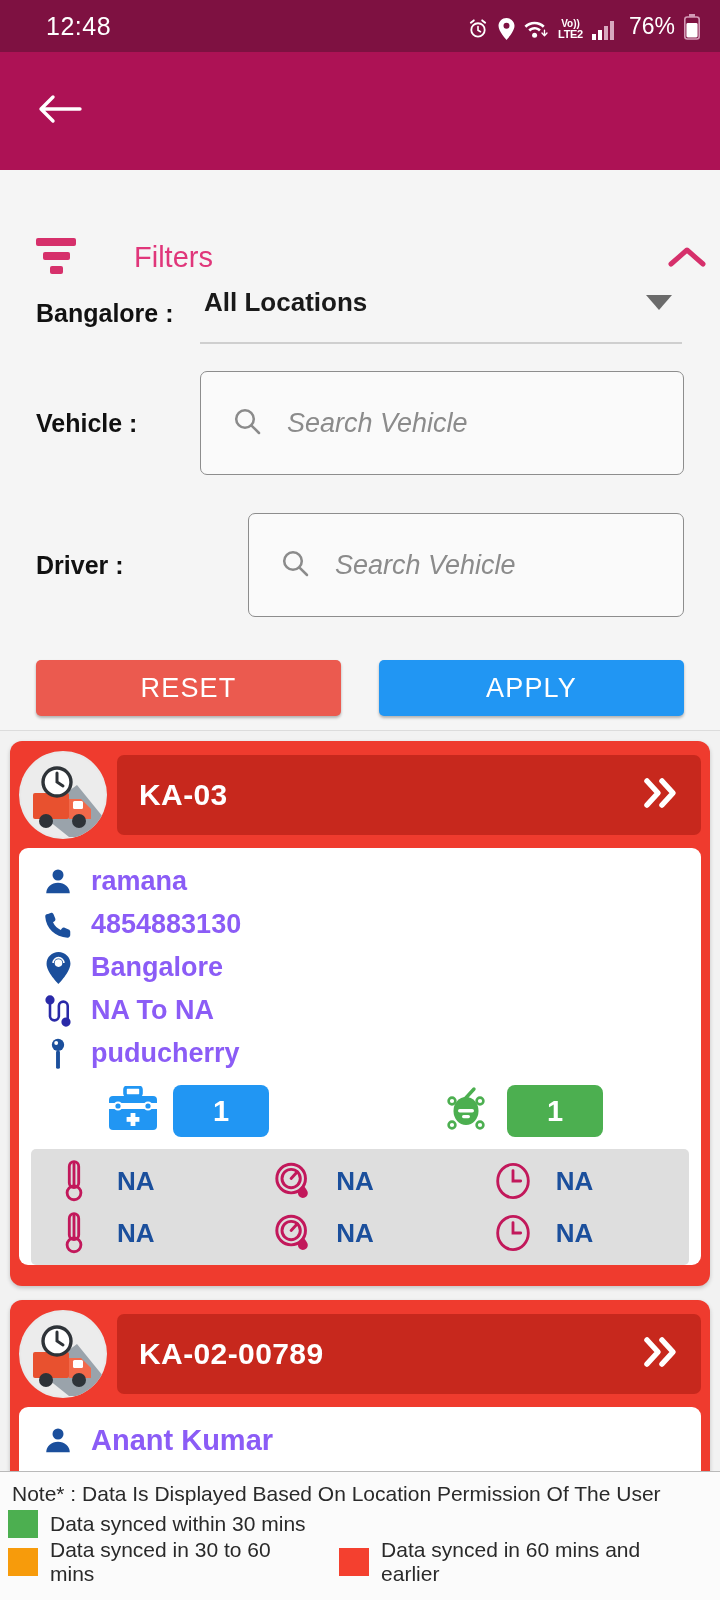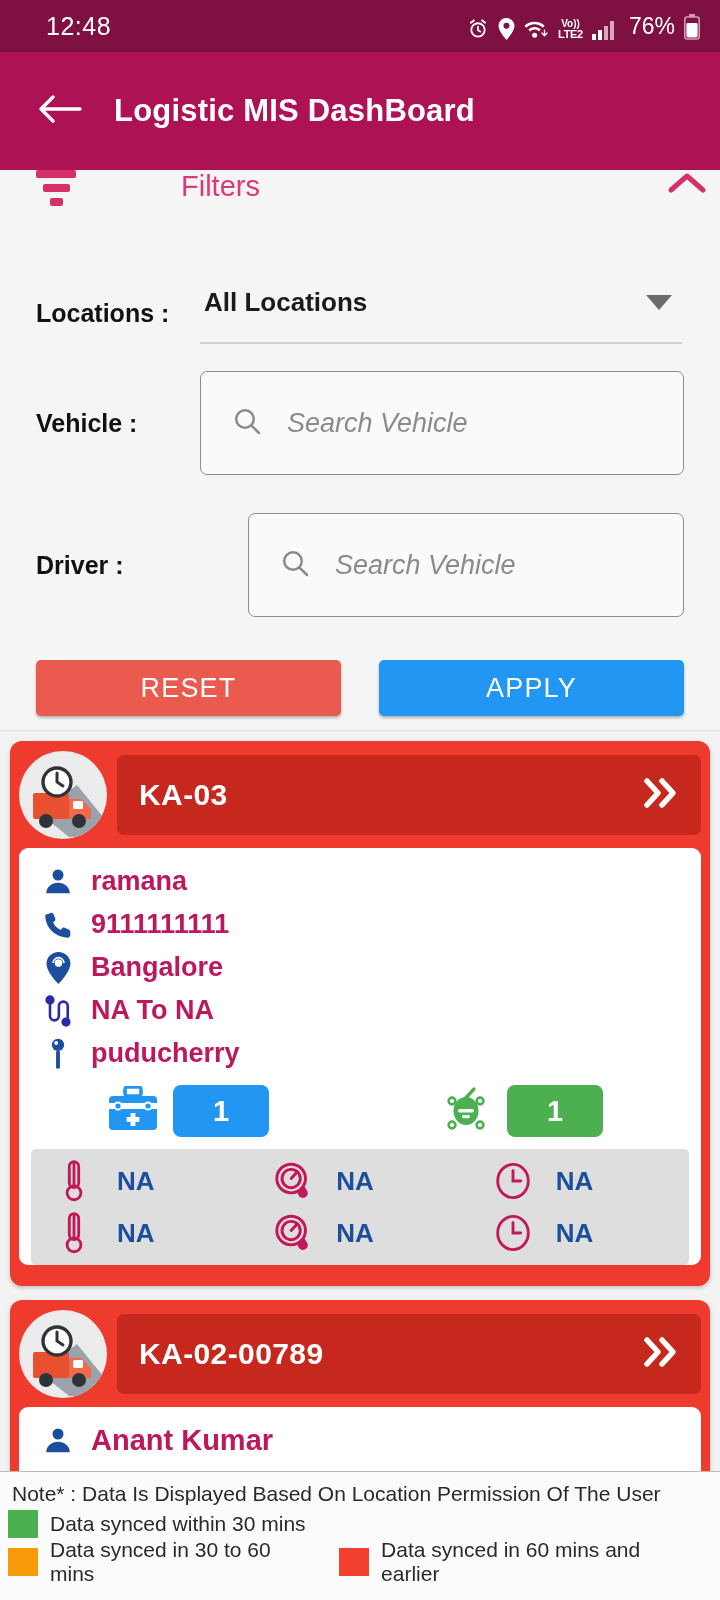--- a/index.html
+++ b/index.html
@@ -28,21 +28,21 @@
   
   .appbar{
     height:118px; background:#ad1255; color:#fff;
     display:flex; align-items:center; padding-left:38px; gap:32px;
   }
   .appbar-title{ font-size:31px; font-weight:bold; letter-spacing:.2px;}
 
   
   .filterpanel{ background:#f5f5f5; padding:0 0 14px 0; border-bottom:1px solid #dcdcdc;}
   .filter-head{
-    display:flex; align-items:flex-start; height:104px; padding:0 13px 0 36px;gap:47px;
+    display:flex; align-items:flex-end; height:104px; padding:0 13px 0 36px;
   }
   .funnel{ width:40px; display:flex; flex-direction:column; align-items:center; gap:6px; }
   .funnel i{ display:block; background:#d6306b; border-radius:2px; }
   .funnel i:nth-child(1){ width:40px; height:8px;}
   .funnel i:nth-child(2){ width:27px; height:8px;}
   .funnel i:nth-child(3){ width:13px; height:8px;}
   .filters-label{ color:#e0367a; font-size:29px; margin-left:58px; flex:1; }
   .chev-up{ color:#d6306b; }
 
   .frow{ display:flex; align-items:center; padding:0 36px; }
@@ -83,21 +83,21 @@
   }
   .plate-bar{
     flex:1; height:80px; background:#c7281d; border-radius:7px;
     display:flex; align-items:center; padding:0 22px; color:#fff;
   }
   .plate-txt{ font-size:30px; font-weight:bold; flex:1; letter-spacing:.4px;}
   .dchev{ font-size:34px; font-weight:bold; line-height:1;}
 
   .card-body{ background:#fff; border-radius:9px; margin-top:8px; padding:12px 0 0 0; }
   .info-line{ display:flex; align-items:center; gap:16px; padding:1px 0 1px 22px; height:43px;}
-  .info-line .txt{ color:#be185d; font-size:27px; font-weight:bold;text-align:right; }
+  .info-line .txt{ color:#8b5cf6; font-size:27px; font-weight:bold;text-align:right; }
   .info-ico{ width:34px; display:flex; justify-content:center; flex:none;}
 
   .badges{ display:flex; align-items:center; padding:10px 0 12px 0; }
   .badge-grp{ display:flex; align-items:center; gap:14px; }
   .g1{ margin-left:88px; }
   .g2{ margin-left:172px; }
   .pill{
     min-width:96px; height:52px; border-radius:8px; color:#fff;
     display:flex;align-items:center;justify-content:center;
     font-size:29px; font-weight:bold;
@@ -171,41 +171,40 @@
     </span>
   </div>
 </div>
 
 <div class="appbar">
   <span>
     <svg width="44" height="32" viewBox="0 0 44 32" fill="none" stroke="#fff" stroke-width="3.4" stroke-linecap="round" stroke-linejoin="round">
         <path d="M42 16H3M15 4L3 16l12 12"></path>
       </svg>
   </span>
-  <div class="appbar-title">Logistic MIS DashBoard</div>
 </div>
 
 <div class="filterpanel">
 
   <div class="filter-head">
     <span class="funnel">
         <i></i>
         <i></i>
         <i></i>
       </span>
     <span class="filters-label">Filters</span>
     <span class="chev-up">
       <svg width="40" height="26" viewBox="0 0 40 26" fill="none" stroke="#d6306b" stroke-width="5" stroke-linecap="round" stroke-linejoin="round">
           <path d="M4 20L20 6l16 14"></path>
         </svg>
     </span>
   </div>
 
   <div class="frow" style="height:78px;">
-    <span class="frow-label">Locations :</span>
+    <span class="frow-label">Bangalore :</span>
     <span class="select-wrap">
       <span class="select-val">All Locations</span>
       <span class="caret"></span>
     </span>
   </div>
 
   <div class="frow" style="height:142px;">
     <span class="frow-label">Vehicle :</span>
     <span class="searchbox">
       <span>
@@ -275,21 +274,21 @@
         </span>
         <span class="txt">ramana</span>
       </div>
 
       <div class="info-line">
         <span class="info-ico">
           <svg width="30" height="30" viewBox="0 0 24 24" fill="#1b4f9c">
               <path d="M6.6 2.2c.9 0 1.6.5 1.9 1.3l1.3 3.2c.3.8.1 1.7-.6 2.2L8 9.8a12.5 12.5 0 006.2 6.2l.9-1.2c.5-.7 1.4-.9 2.2-.6l3.2 1.3c.8.3 1.3 1 1.3 1.9v2.6c0 1.2-1 2.2-2.2 2.1C9.6 21.6 2.4 14.4 1.8 5.4A2.1 2.1 0 014 3.2z"></path>
             </svg>
         </span>
-        <span class="txt">9111111111</span>
+        <span class="txt">4854883130</span>
       </div>
 
       <div class="info-line">
         <span class="info-ico">
           <svg width="27" height="32" viewBox="0 0 20 26" fill="#1b4f9c">
               <path d="M10 0C4.6 0 .3 4.2.3 9.4 0 16.3 10 26 10 26s9.7-9.7 9.7-16.6C19.7 4.2 15.4 0 10 0z"></path>
               <circle cx="10" cy="9" r="3.1" fill="#fff"></circle>
               <path d="M5.6 9a4.4 4.4 0 018.8 0" stroke="#fff" stroke-width="1.3" fill="none"></path>
             </svg>
         </span>

